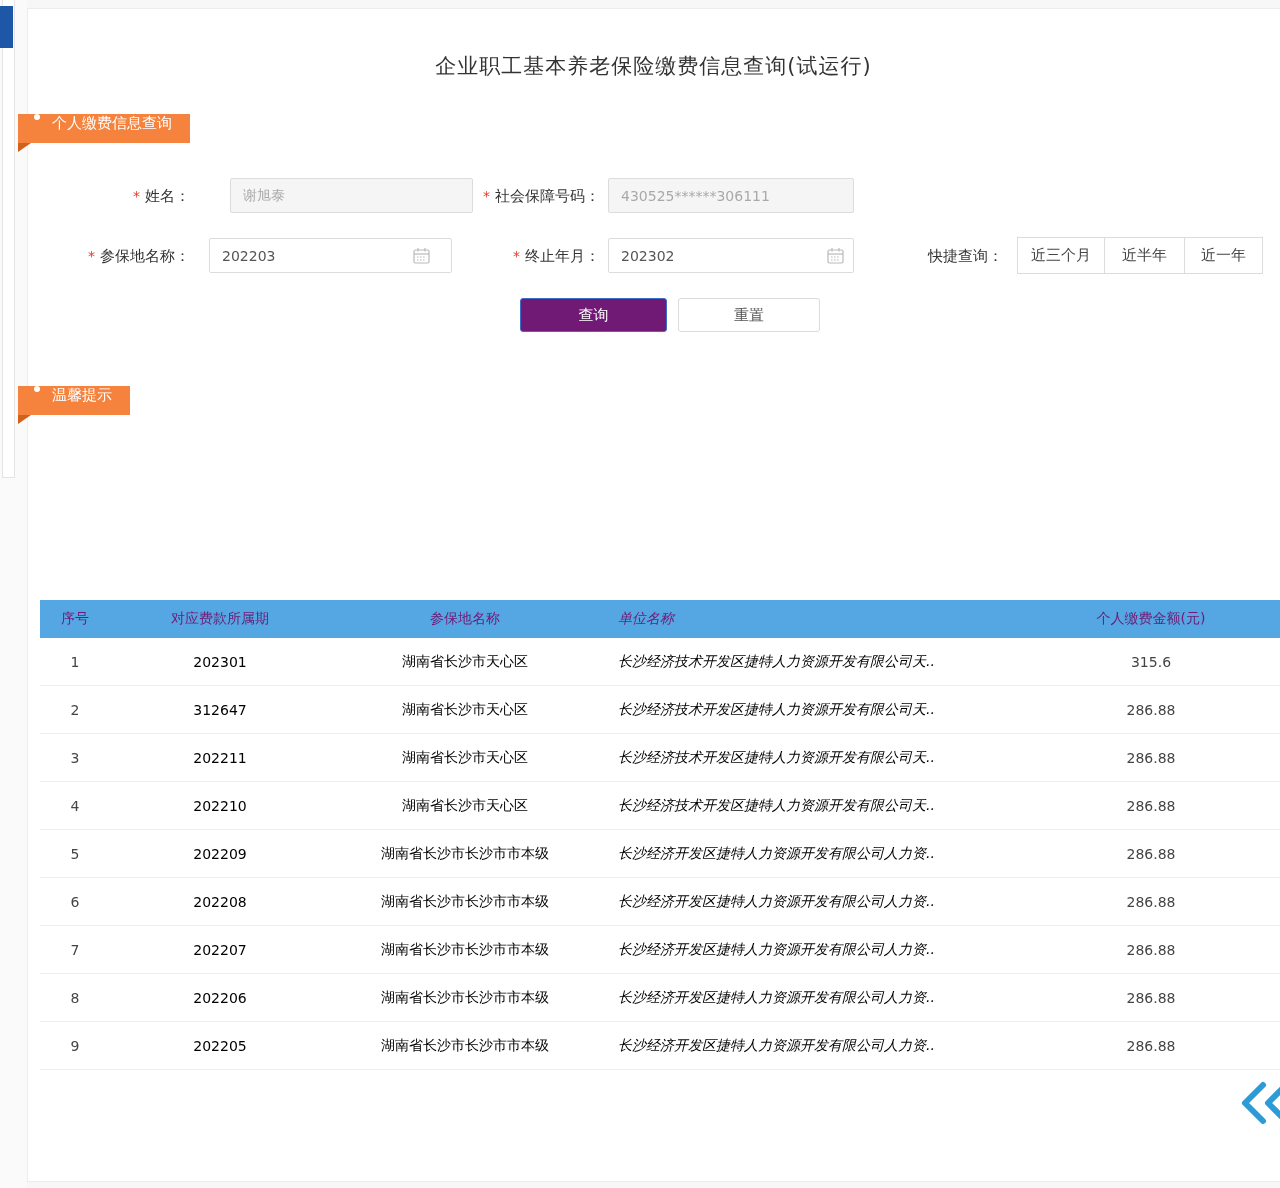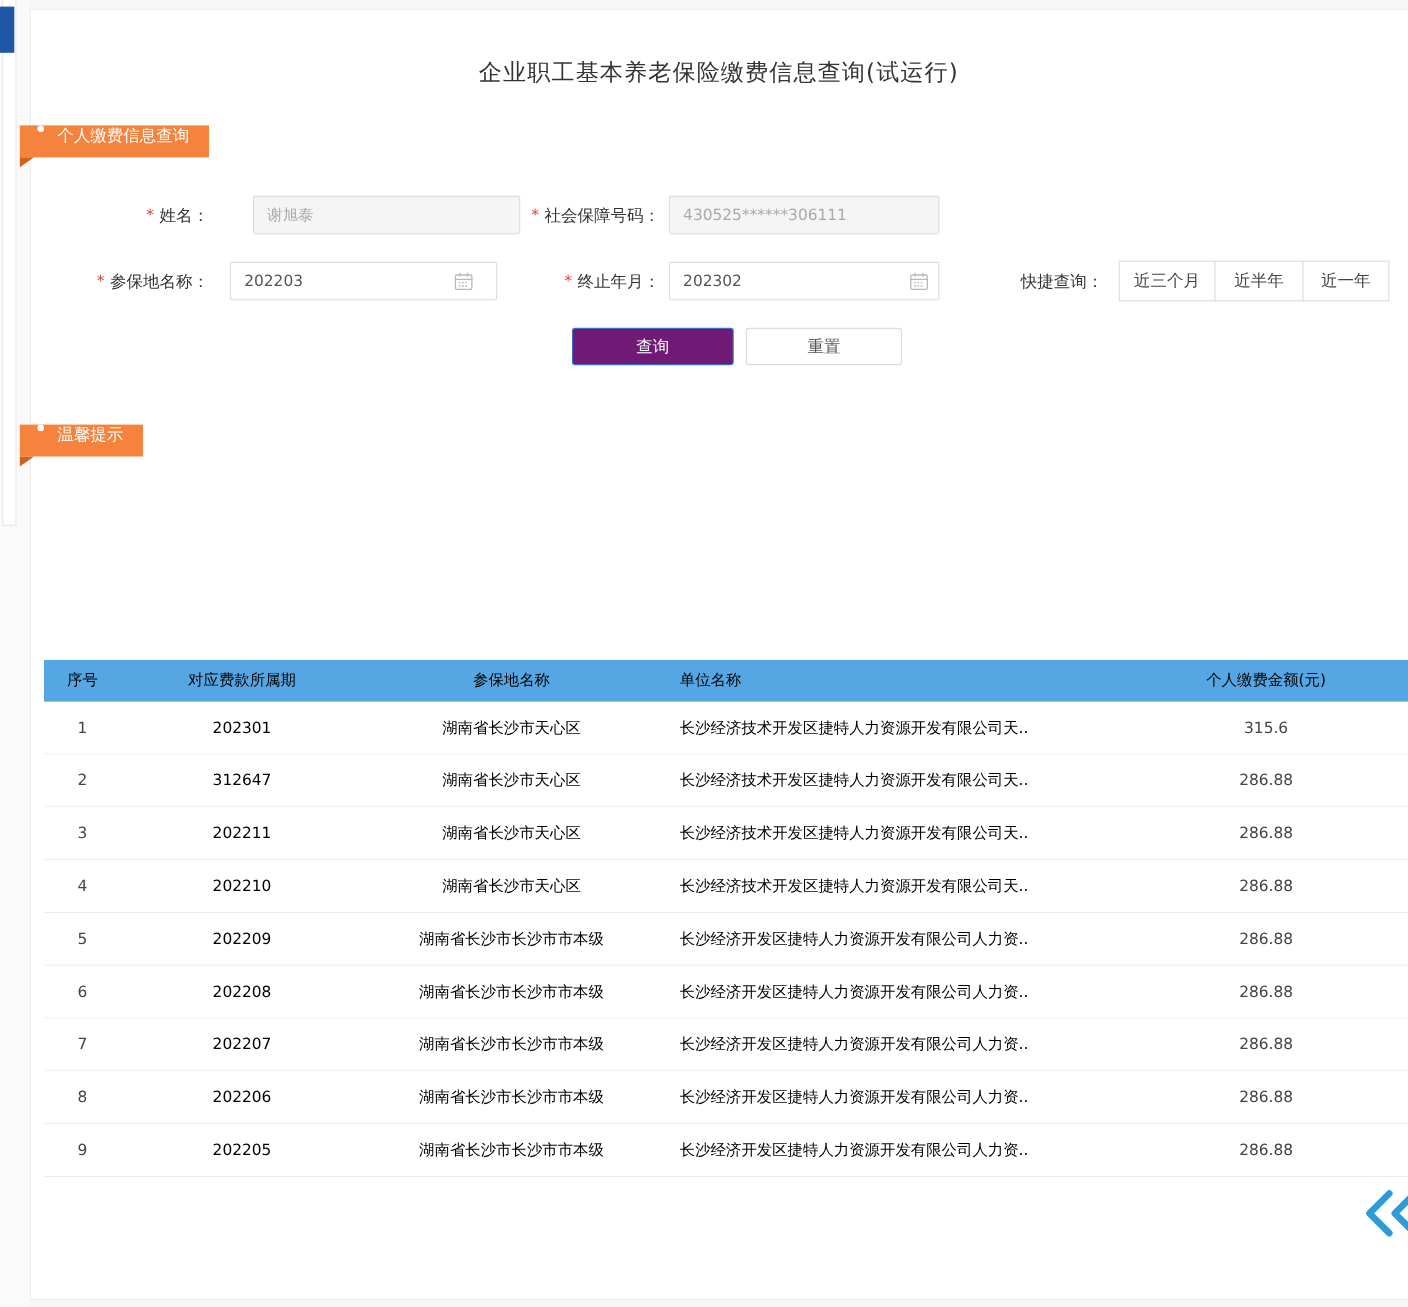--- a/index.html
+++ b/index.html
@@ -55,27 +55,27 @@
   .btn-plain   { background:#fff; color:#555; border:1px solid #dcdcdc; }
 
   
   .tips-box { position:absolute; left:40px; top:433px; width:1240px; height:134px; background:#fcf5de; }
   .tips-lines { padding:32px 20px 0 35px; }
   .tips-line { color:#e23b2b; font-size:15px; line-height:26px; }
 
   
   .table { position:absolute; left:40px; top:600px; width:1240px; }
   .thead { display:flex; height:38px; background:#55a7e3; align-items:center; }
-  .th { color:#000000; font-size:14px; text-align:center; }
+  .th { color:#701a75; font-size:14px; text-align:center; }
   .tr { display:flex; height:48px; align-items:center; border-bottom:1px solid #ededed; background:#fff; }
   .td { font-size:14px; color:#000000; text-align:center; overflow:hidden; white-space:nowrap; }
   .col-no      { width:70px;  flex:0 0 auto; }
   .col-period  { width:220px; flex:0 0 auto; }
   .col-area    { width:270px; flex:0 0 auto; }
-  .col-company { width:440px; flex:0 0 auto; text-align:left; padding-left:18px; }
+  .col-company { width:440px; flex:0 0 auto; text-align:left; padding-left:18px;font-style:italic; }
   .col-amount  { width:222px; flex:0 0 auto; }
   .td.col-no { color:#444; }
   .td.col-amount { color:#444; }
 
   
   .collapse-fab { position:absolute; right:-18px; top:1078px; width:62px; height:50px; cursor:pointer; }
 </style>
 </head>
 <body>
 

